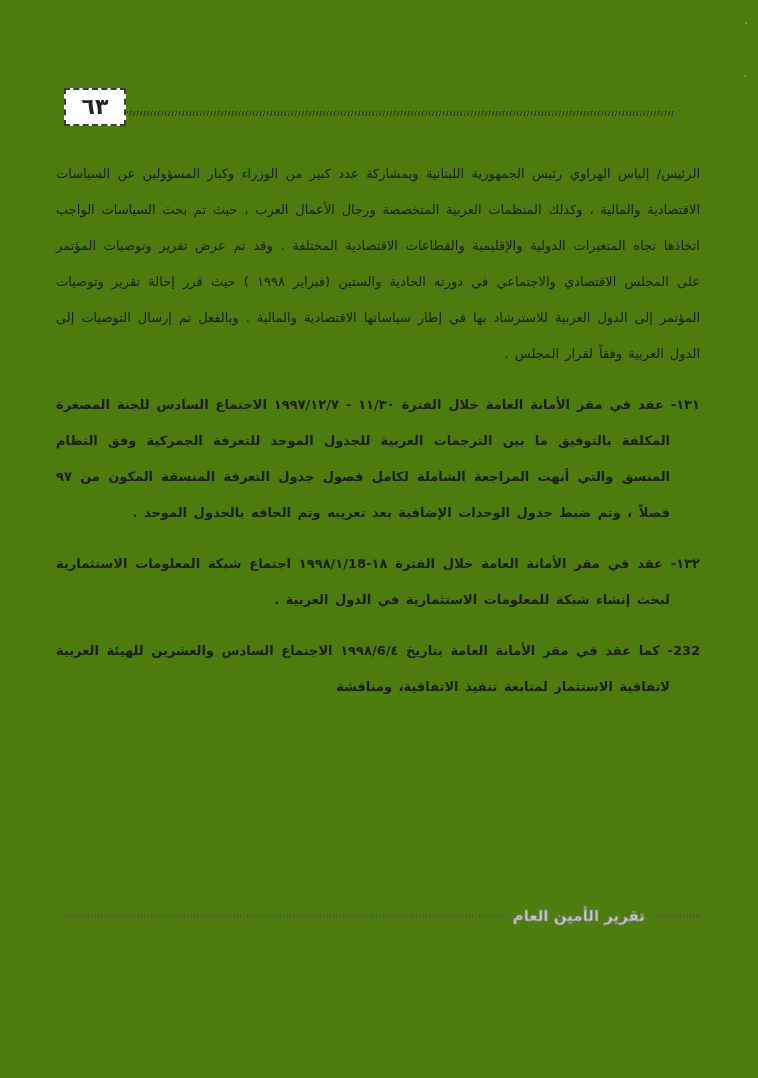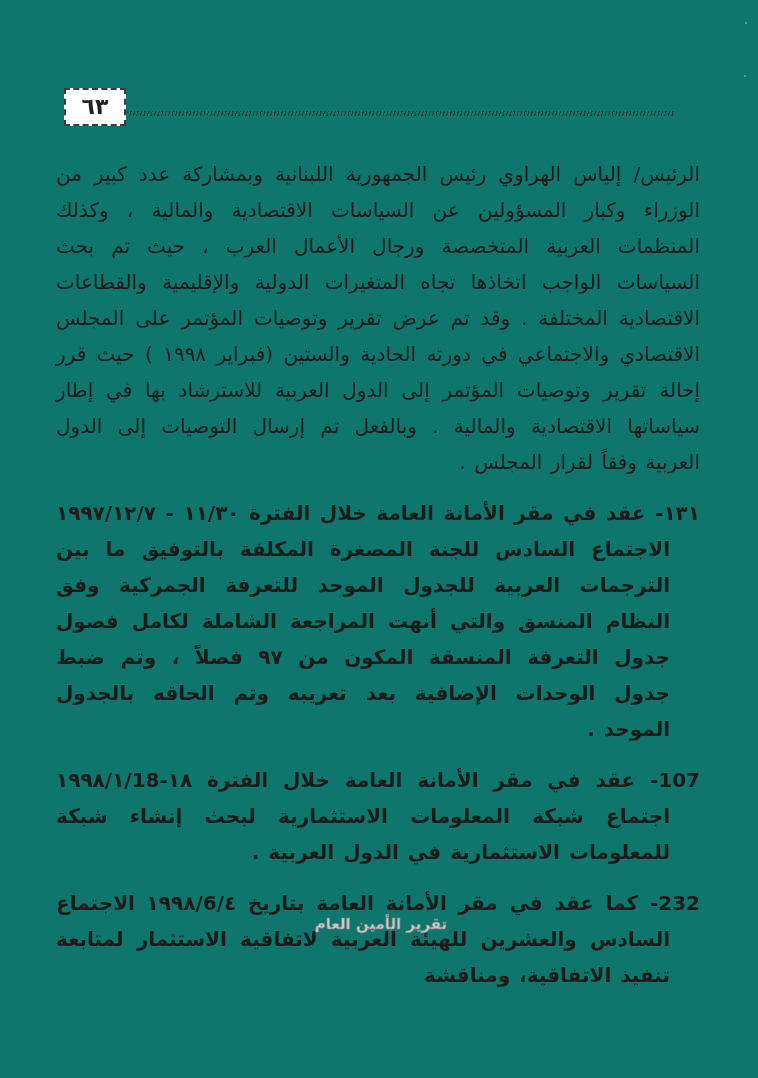--- a/index.html
+++ b/index.html
@@ -4,21 +4,21 @@
 <style>
   html, body {
     margin: 0;
     padding: 0;
     background: #ffffff;
   }
   .page {
     position: relative;
     width: 758px;
     height: 1078px;
-    background: #0f766e;
+    background: #4d7c0f;
     overflow: hidden;
     font-family: "DejaVu Sans", sans-serif;
     color: #1b1b1b;
     direction: rtl;
   }
 
   
   .page-number-box {
     position: absolute;
     left: 64px;
@@ -53,21 +53,21 @@
   
   .content {
     position: absolute;
     top: 156px;
     right: 58px;
     left: 56px;
     direction: rtl;
   }
   .para {
     margin: 0 0 15px 0;
-    font-size: 20px;
+    font-size: 13px;
     line-height: 36px;
     text-align: justify;
     text-justify: inter-word;
     word-spacing: 2px;
   }
   .para.item {
     padding-right: 30px;
     text-indent: -30px;
     font-weight: bold;
   }
@@ -79,21 +79,20 @@
   .footer {
     position: absolute;
     top: 906px;
     left: 62px;
     right: 58px;
     height: 20px;
     display: flex;
     direction: ltr;
     align-items: center;
     gap: 9px;
-    flex-direction: column;
   }
   .footer-rule-long {
     flex: 1;
     height: 4px;
     background: repeating-linear-gradient(105deg,
       #4a4a4a 0, #4a4a4a 1px, transparent 1px, transparent 3.2px);
     opacity: .7;
   }
   .footer-title {
     font-size: 15px;
@@ -131,21 +130,21 @@
     <span class="page-number">٦٣</span>
   </div>
   <div class="header-rule"></div>
 
   <div class="content">
 
     <p class="para">الرئيس/ إلياس الهراوي رئيس الجمهورية اللبنانية وبمشاركة عدد كبير من الوزراء وكبار المسؤولين عن السياسات الاقتصادية والمالية ، وكذلك المنظمات العربية المتخصصة ورجال الأعمال العرب ، حيث تم بحث السياسات الواجب اتخاذها تجاه المتغيرات الدولية والإقليمية والقطاعات الاقتصادية المختلفة . وقد تم عرض تقرير وتوصيات المؤتمر على المجلس الاقتصادي والاجتماعي في دورته الحادية والستين (فبراير ١٩٩٨ ) حيث قرر إحالة تقرير وتوصيات المؤتمر إلى الدول العربية للاسترشاد بها في إطار سياساتها الاقتصادية والمالية . وبالفعل تم إرسال التوصيات إلى الدول العربية وفقاً لقرار المجلس .</p>
 
     <p class="para item"><span class="item-number">١٣١-</span> <span>عقد في مقر الأمانة العامة خلال الفترة ١١/٣٠ - ١٩٩٧/١٢/٧ الاجتماع السادس للجنة  المصغرة المكلفة بالتوفيق ما بين الترجمات العربية للجدول الموحد للتعرفة الجمركية وفق  النظام المنسق والتي أنهت المراجعة الشاملة لكامل فصول جدول التعرفة المنسقة المكون من ٩٧ فصلاً ، وتم ضبط جدول الوحدات الإضافية بعد تعريبه وتم الحاقه بالجدول الموحد .</span></p>
 
-    <p class="para item"><span class="item-number">107-</span> <span>عقد في مقر الأمانة العامة خلال الفترة ١٨-١٩٩٨/١/18 اجتماع شبكة المعلومات الاستثمارية لبحث إنشاء شبكة للمعلومات الاستثمارية في الدول العربية .</span></p>
+    <p class="para item"><span class="item-number">١٣٢-</span> <span>عقد في مقر الأمانة العامة خلال الفترة ١٨-١٩٩٨/١/18 اجتماع شبكة المعلومات الاستثمارية لبحث إنشاء شبكة للمعلومات الاستثمارية في الدول العربية .</span></p>
 
     <p class="para item"><span class="item-number">232-</span> <span>كما عقد في مقر الأمانة العامة بتاريخ ١٩٩٨/6/٤ الاجتماع السادس والعشرين للهيئة العربية لاتفاقية الاستثمار لمتابعة تنفيذ الاتفاقية، ومناقشة</span></p>
 
   </div>
 
   <div class="footer">
     <div class="footer-rule-long"></div>
     <span class="footer-title">تقرير الأمين العام</span>
     <div class="footer-rule-short"></div>
   </div>

